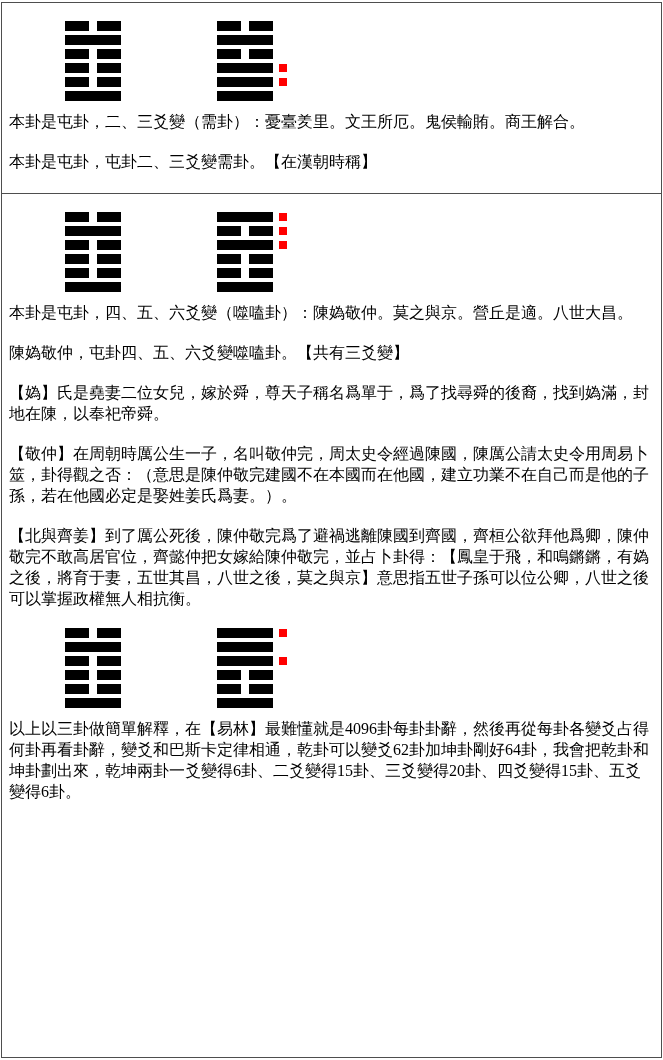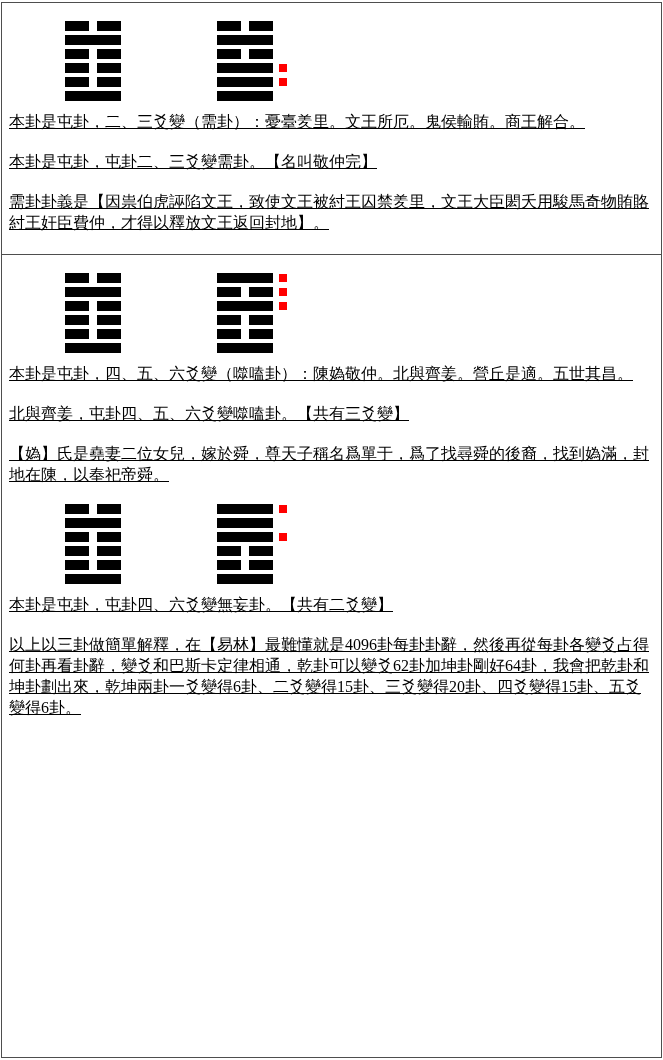--- a/index.html
+++ b/index.html
@@ -10,21 +10,21 @@
   }
   .doc {
     box-sizing:border-box;
     width:661px; height:1056px;
     margin:2px 1px;
     border:1px solid #4e4e4e;
     background:#fff;
     overflow:hidden;
     font-size:16px; line-height:21px;
   }
-  .section { padding:0 7px;text-decoration:underline; }
+  .section { padding:0 7px; }
   .section.divided { border-bottom:1px solid #4e4e4e; padding-bottom:2px; }
   .hex-pair { display:flex; align-items:flex-start; margin:18px 0 10px 56px; }
   .hexagram { width:56px; position:relative; }
   .hexagram + .hexagram { margin-left:96px; }
   .hex-row { height:10px; margin-bottom:4px; position:relative; }
   .hex-row:last-child { margin-bottom:0; }
   .hex-row.yang { background:#000; }
   .hex-row.yin { display:flex; justify-content:space-between; }
   .hex-row.yin .hex-seg { width:24px; height:10px; background:#000; }
   .changed-dot {
@@ -74,22 +74,21 @@
           <div class="hex-row yang">
             <span class="changed-dot" style="background: rgb(255, 0, 0);"></span>
           </div>
           <div class="hex-row yang">
             <span class="changed-dot" style="background: rgb(255, 0, 0);"></span>
           </div>
           <div class="hex-row yang"></div>
         </div>
     </div>
     <p>本卦是屯卦，二、三爻變（需卦）：憂臺羑里。文王所厄。鬼侯輸賄。商王解合。</p>
-    <p>本卦是屯卦，屯卦二、三爻變需卦。【名叫敬仲完】</p>
-    <p>需卦卦義是【因祟伯虎誣陷文王，致使文王被紂王囚禁羑里，文王大臣閎夭用駿馬奇物賄賂紂王奸臣費仲，才得以釋放文王返回封地】。</p>
+    <p>本卦是屯卦，屯卦二、三爻變需卦。【在漢朝時稱】</p>
   </section>
 
   <section class="section">
     <div class="hex-pair">
       <div class="hexagram">
           <div class="hex-row yin">
             <div class="hex-seg"></div>
             <div class="hex-seg"></div>
           </div>
           <div class="hex-row yang"></div>
@@ -123,23 +122,25 @@
             <div class="hex-seg"></div>
             <div class="hex-seg"></div>
           </div>
           <div class="hex-row yin">
             <div class="hex-seg"></div>
             <div class="hex-seg"></div>
           </div>
           <div class="hex-row yang"></div>
         </div>
     </div>
-    <p>本卦是屯卦，四、五、六爻變（噬嗑卦）：陳媯敬仲。北與齊姜。營丘是適。五世其昌。</p>
-    <p>北與齊姜，屯卦四、五、六爻變噬嗑卦。【共有三爻變】</p>
+    <p>本卦是屯卦，四、五、六爻變（噬嗑卦）：陳媯敬仲。莫之與京。營丘是適。八世大昌。</p>
+    <p>陳媯敬仲，屯卦四、五、六爻變噬嗑卦。【共有三爻變】</p>
     <p>【媯】氏是堯妻二位女兒，嫁於舜，尊天子稱名爲單于，爲了找尋舜的後裔，找到媯滿，封地在陳，以奉祀帝舜。</p>
+    <p>【敬仲】在周朝時厲公生一子，名叫敬仲完，周太史令經過陳國，陳厲公請太史令用周易卜筮，卦得觀之否：（意思是陳仲敬完建國不在本國而在他國，建立功業不在自己而是他的子孫，若在他國必定是娶姓姜氏爲妻。）。</p>
+    <p>【北與齊姜】到了厲公死後，陳仲敬完爲了避禍逃離陳國到齊國，齊桓公欲拜他爲卿，陳仲敬完不敢高居官位，齊懿仲把女嫁給陳仲敬完，並占卜卦得：【鳳皇于飛，和鳴鏘鏘，有媯之後，將育于妻，五世其昌，八世之後，莫之與京】意思指五世子孫可以位公卿，八世之後可以掌握政權無人相抗衡。</p>
   </section>
 
   <section class="section">
     <div class="hex-pair">
       <div class="hexagram">
           <div class="hex-row yin">
             <div class="hex-seg"></div>
             <div class="hex-seg"></div>
           </div>
           <div class="hex-row yang"></div>
@@ -169,17 +170,16 @@
             <div class="hex-seg"></div>
             <div class="hex-seg"></div>
           </div>
           <div class="hex-row yin">
             <div class="hex-seg"></div>
             <div class="hex-seg"></div>
           </div>
           <div class="hex-row yang"></div>
         </div>
     </div>
-    <p>本卦是屯卦，屯卦四、六爻變無妄卦。【共有二爻變】</p>
     <p>以上以三卦做簡單解釋，在【易林】最難懂就是4096卦每卦卦辭，然後再從每卦各變爻占得何卦再看卦辭，變爻和巴斯卡定律相通，乾卦可以變爻62卦加坤卦剛好64卦，我會把乾卦和坤卦劃出來，乾坤兩卦一爻變得6卦、二爻變得15卦、三爻變得20卦、四爻變得15卦、五爻變得6卦。</p>
   </section>
 
 </div>
 
 </body></html>

